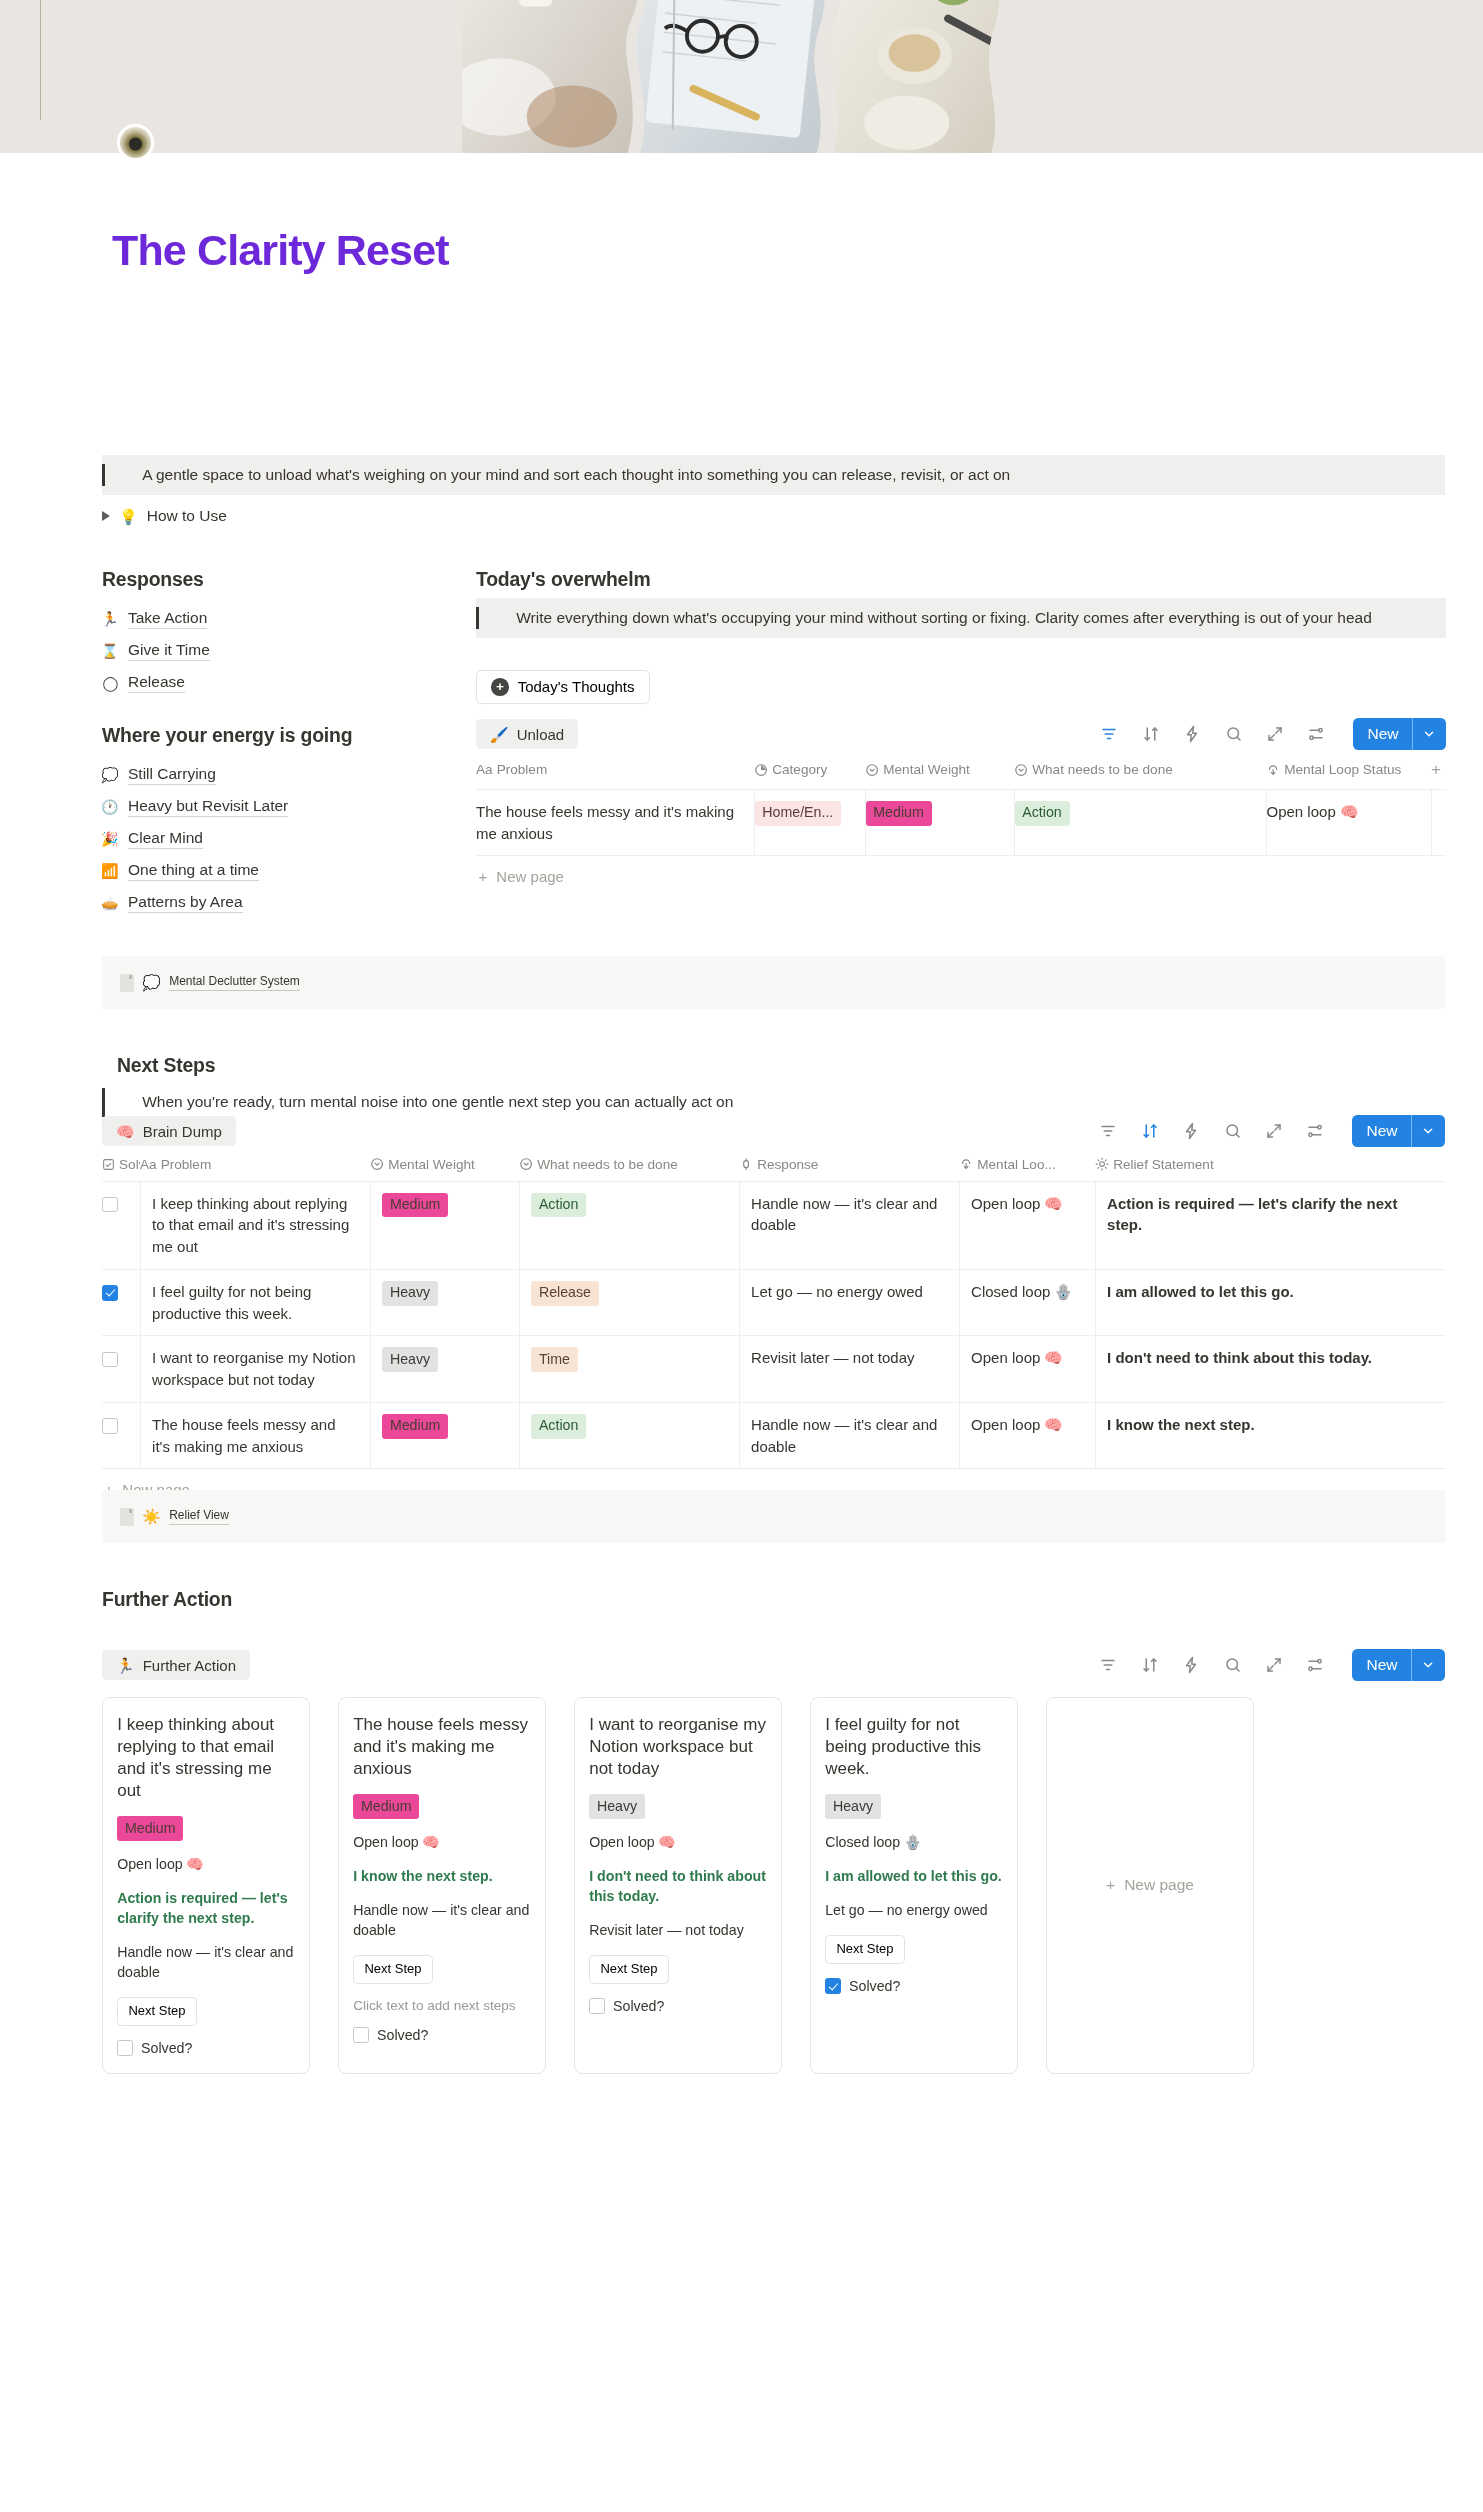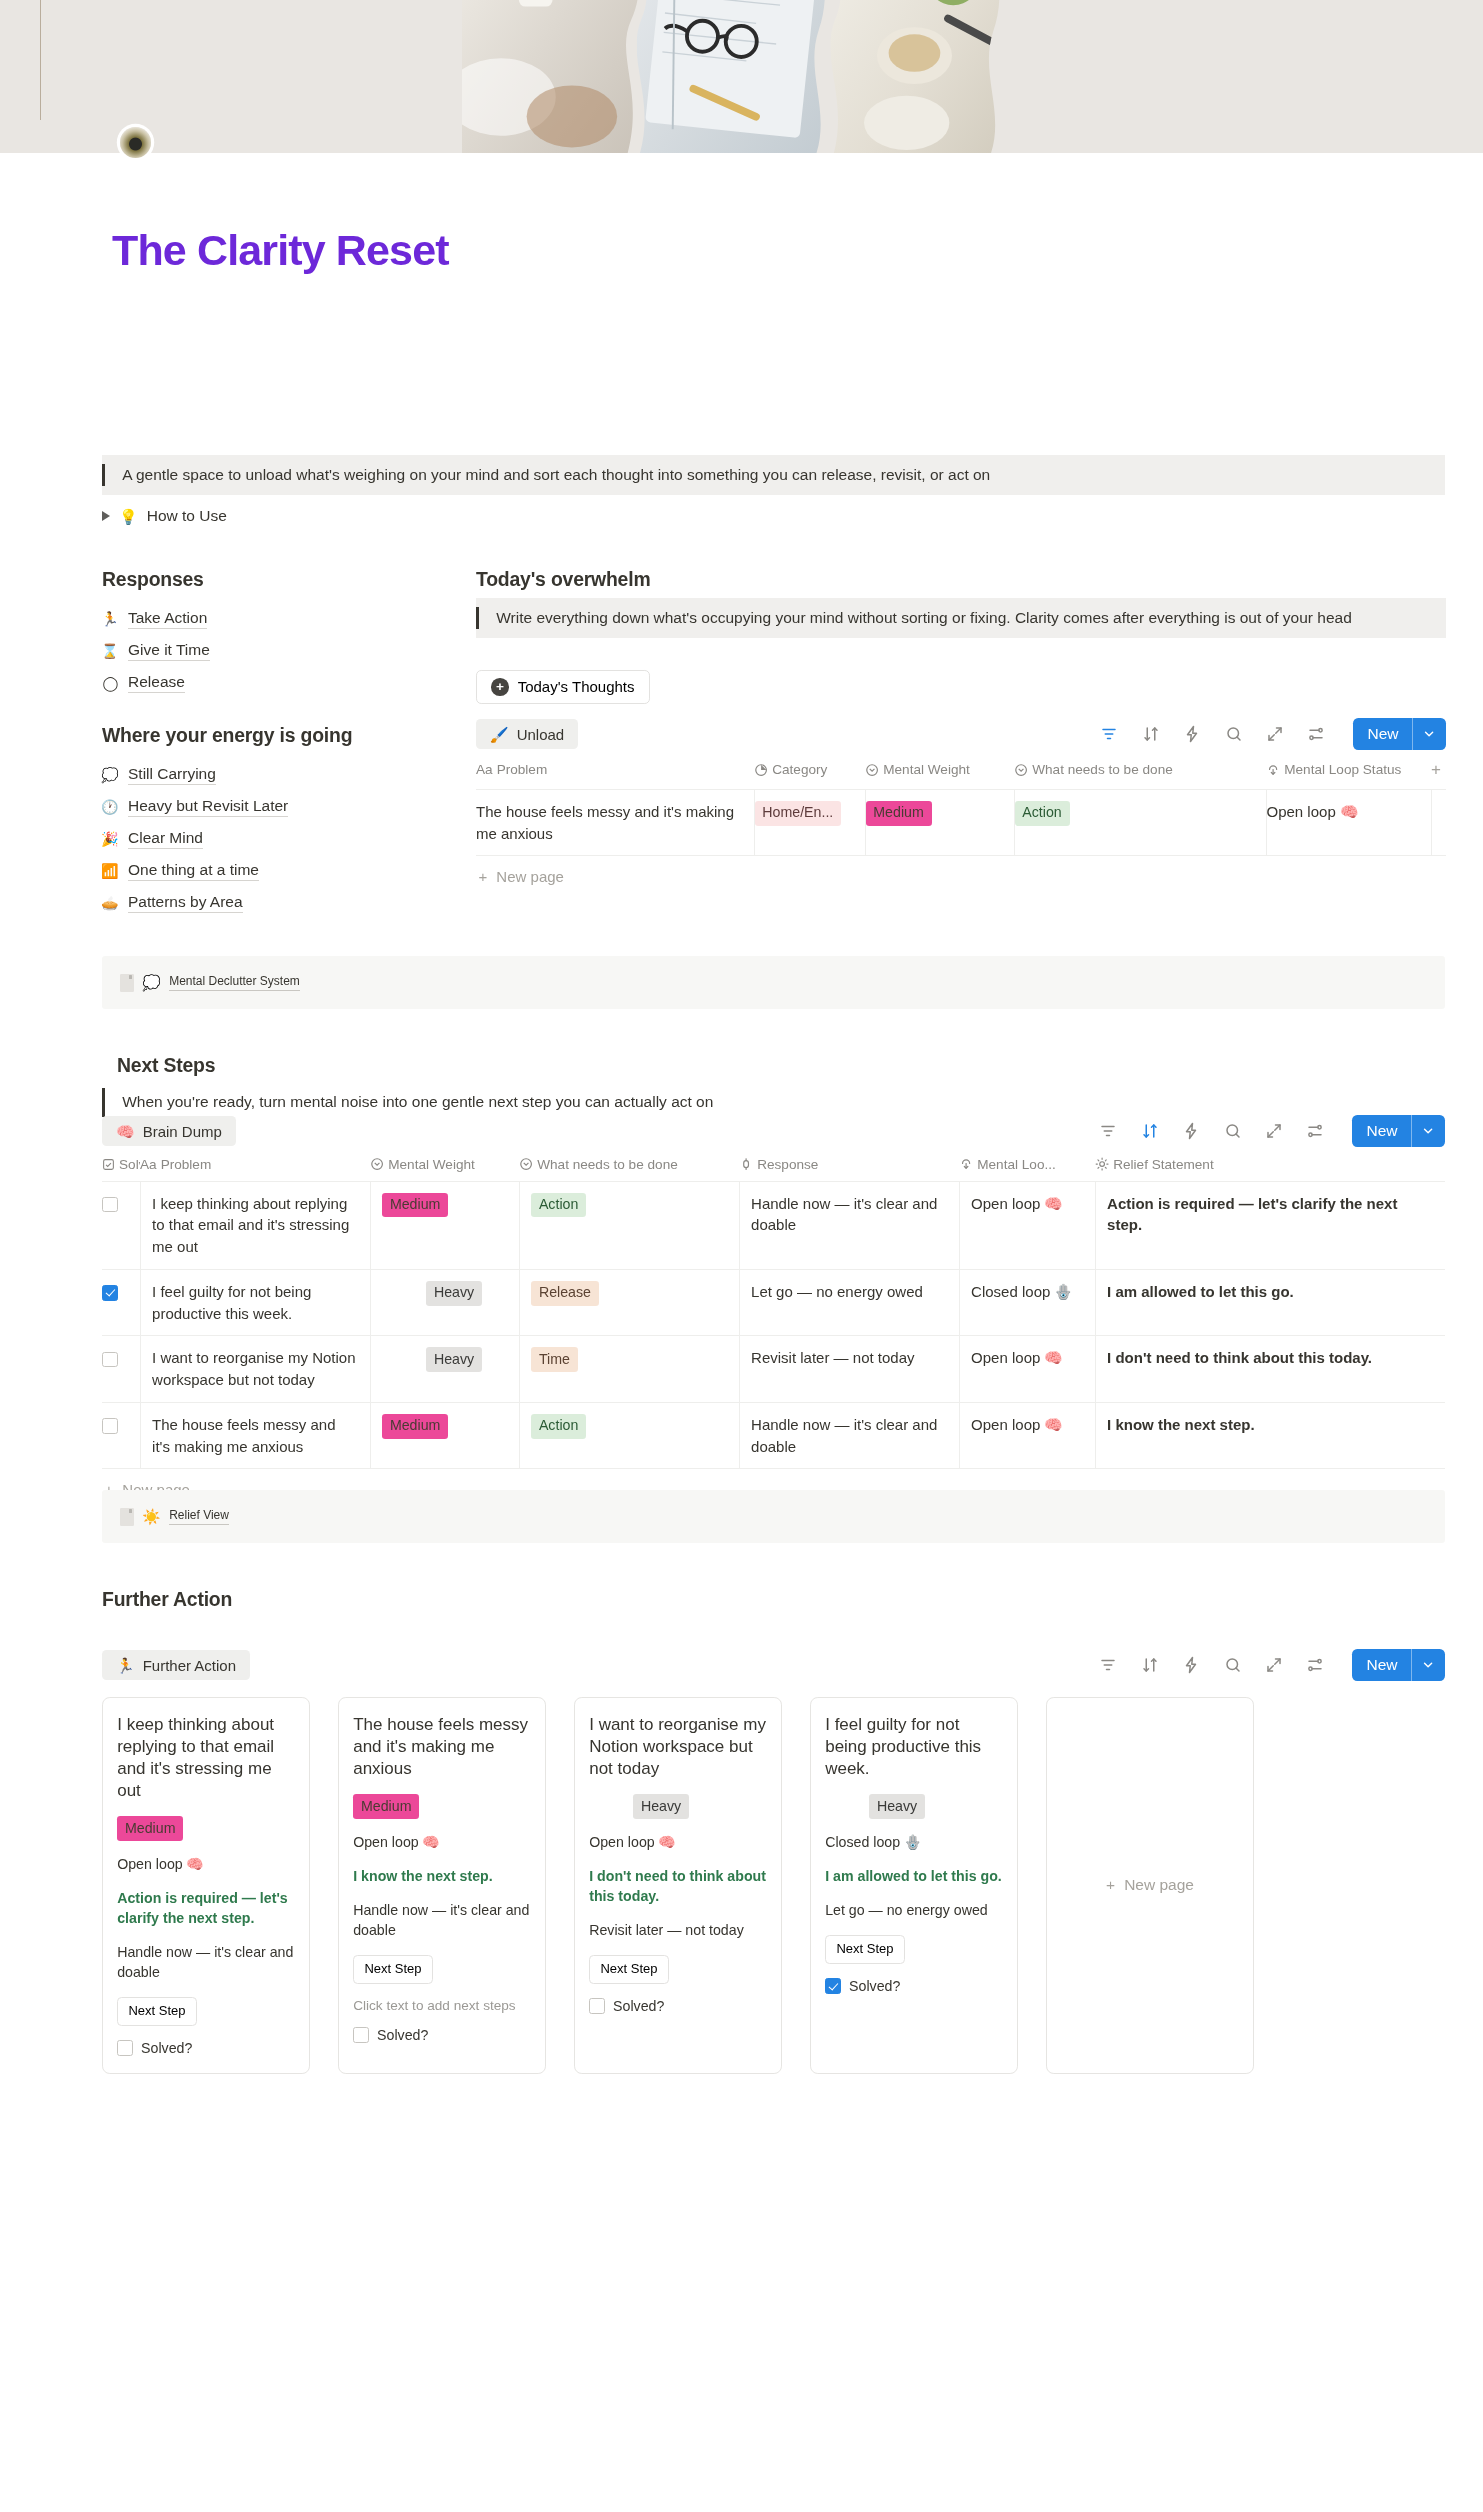--- a/index.html
+++ b/index.html
@@ -63,20 +63,21 @@
     color: #6d28d9;
   }
 
   
   .callout {
     position: absolute;
     background: #f0efed;
     display: flex;
     align-items: center;
     padding: 9px 0 9px 0;
+    gap: 20px;
   }
   .callout .bar {
     width: 3.2px;
     background: #37352f;
     align-self: stretch;
     margin-left: 0;
   }
   .callout .txt {
     font-size: 15.5px;
     line-height: 1.45;
@@ -248,21 +249,21 @@
   .pill {
     display: inline-block;
     border-radius: 3.2px;
     padding: 2.6px 7.8px 3.9px 7.8px;
     font-size: 14.2px;
     line-height: 1.3;
   }
   .pill.pink  { background: #fbe4e4; color: #5d3b3b; }
   .pill.brown { background: #ec4899; color: #4a3b33; }
   .pill.green { background: #dbeddb; color: #2b5b35; }
-  .pill.grey  { background: #e3e2e0; color: #3a3a38; margin-left: 44px; }
+  .pill.grey  { background: #e3e2e0; color: #3a3a38; }
   .pill.orange{ background: #f7e4d5; color: #5b4232; }
 
   .relief { color: #2f7a4d; font-weight: 600; }
 
   .cbox {
     width: 15.5px; height: 15.5px;
     border: 1.3px solid #c7c5c0;
     border-radius: 2.6px;
     display: inline-block;
     background: #fff;

